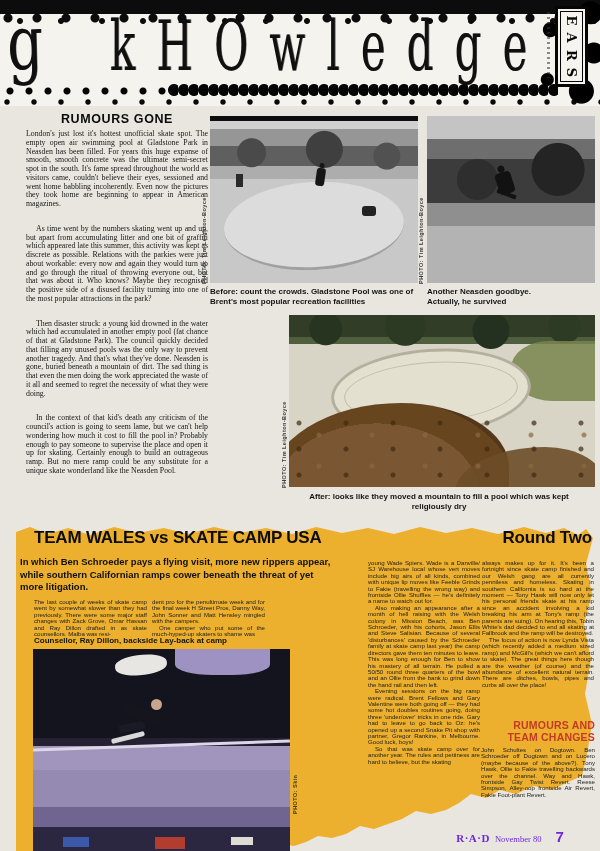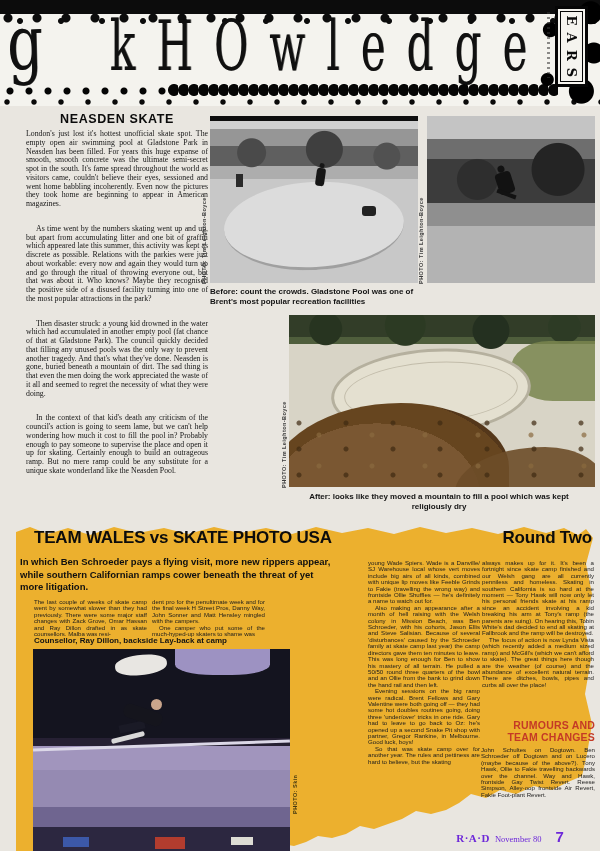--- a/index.html
+++ b/index.html
@@ -176,55 +176,57 @@
     <div class="ears-scribble"></div>
     <div class="ears-box">
       <span>E</span>
       <span>A</span>
       <span>R</span>
       <span>S</span>
     </div>
   </div>
 
   <article class="neasden">
-    <h2>NEASDEN SKATE</h2>
+    <h2>RUMOURS GONE</h2>
     <p>London's just lost it's hottest unofficial skate spot. The empty open air swimming pool at Gladstone Park in Neasden has been filled. For years this huge expanse of smooth, smooth concrete was the ultimate semi-secret spot in the south. It's fame spread throughout the world as visitors came, couldn't believe their eyes, sessioned and went home babbling incoherently. Even now the pictures they took home are beginning to appear in American magazines.</p>
     <p>As time went by the numbers skating went up and up, but apart from accumulating litter and one bit of graffiti which appeared late this summer, this activity was kept as discrete as possible. Relations with the parkies were just about workable: every now and again they would turn up and go through the ritual of throwing everyone out, but that was about it. Who knows? Maybe they recognised the positive side of a disused facility turning into one of the most popular attractions in the park?</p>
     <p>Then disaster struck: a young kid drowned in the water which had accumulated in another empty pool (fat chance of that at Gladstone Park). The council quickly decided that filling any unused pools was the only way to prevent another tragedy. And that's what they've done. Neasden is gone, buried beneath a mountain of dirt. The sad thing is that even the men doing the work appreciated the waste of it all and seemed to regret the necessity of what they were doing.</p>
     <p>In the context of that kid's death any criticism of the council's action is going to seem lame, but we can't help wondering how much it cost to fill the pool in? Probably enough to pay someone to supervise the place and open it up for skating. Certainly enough to build an outrageous ramp. But no mere ramp could be any substitute for a unique skate wonderland like the Neasden Pool.</p>
   </article>
 
   <div class="photo photo-before">
     <div class="p1-pool"></div>
     <div class="p1-fig1"></div>
     <div class="p1-fig2"></div>
     <div class="p1-fig3"></div>
   </div>
   <div class="vcred vc1">PHOTO: Tim Leighton-Boyce</div>
   <div class="caption cap-before">Before: count the crowds. Gladstone Pool was one of Brent's most popular recreation facilities</div>
 
   <div class="photo photo-goodbye">
     <div class="p2-fig"></div>
   </div>
   <div class="vcred vc2">PHOTO: Tim Leighton-Boyce</div>
+  <div class="caption cap-goodbye">Another Neasden goodbye.
+Actually, he survived</div>
 
   <div class="photo photo-after">
     <div class="p3-grass"></div>
     <div class="p3-pool"></div>
     <div class="p3-dirt"></div>
     <div class="p3-dirt2"></div>
     <div class="p3-specks"></div>
   </div>
   <div class="vcred vc3">PHOTO: Tim Leighton-Boyce</div>
   <div class="caption cap-after">After: looks like they moved a mountain to fill a pool which was kept religiously dry</div>
 
   <div class="yellow"></div>
 
   <div class="tw-head">
-    <span>TEAM WALES vs SKATE PHOTO USA</span>
+    <span>TEAM WALES vs SKATE CAMP USA</span>
     <span>Round Two</span>
   </div>
   <div class="tw-intro">In which Ben Schroeder pays a flying visit, more new rippers appear, while southern Californian ramps cower beneath the threat of yet more litigation.</div>
 
   <div class="tw-col col1">
     <p>The last couple of weeks of skate camp went by somewhat slower than they had previously. There were some major staff changes with Zack Grove, Omar Hassan and Ray Dillon drafted in as skate counsellors. Malba was resi-</p>
   </div>
   <div class="tw-col col2">
     <p>dent pro for the penultimate week and for the final week H Street Pros, Danny Way, John Sonner and Matt Hensley mingled with the campers.</p>
     <p>One camper who put some of the much-hyped-up skaters to shame was</p>

